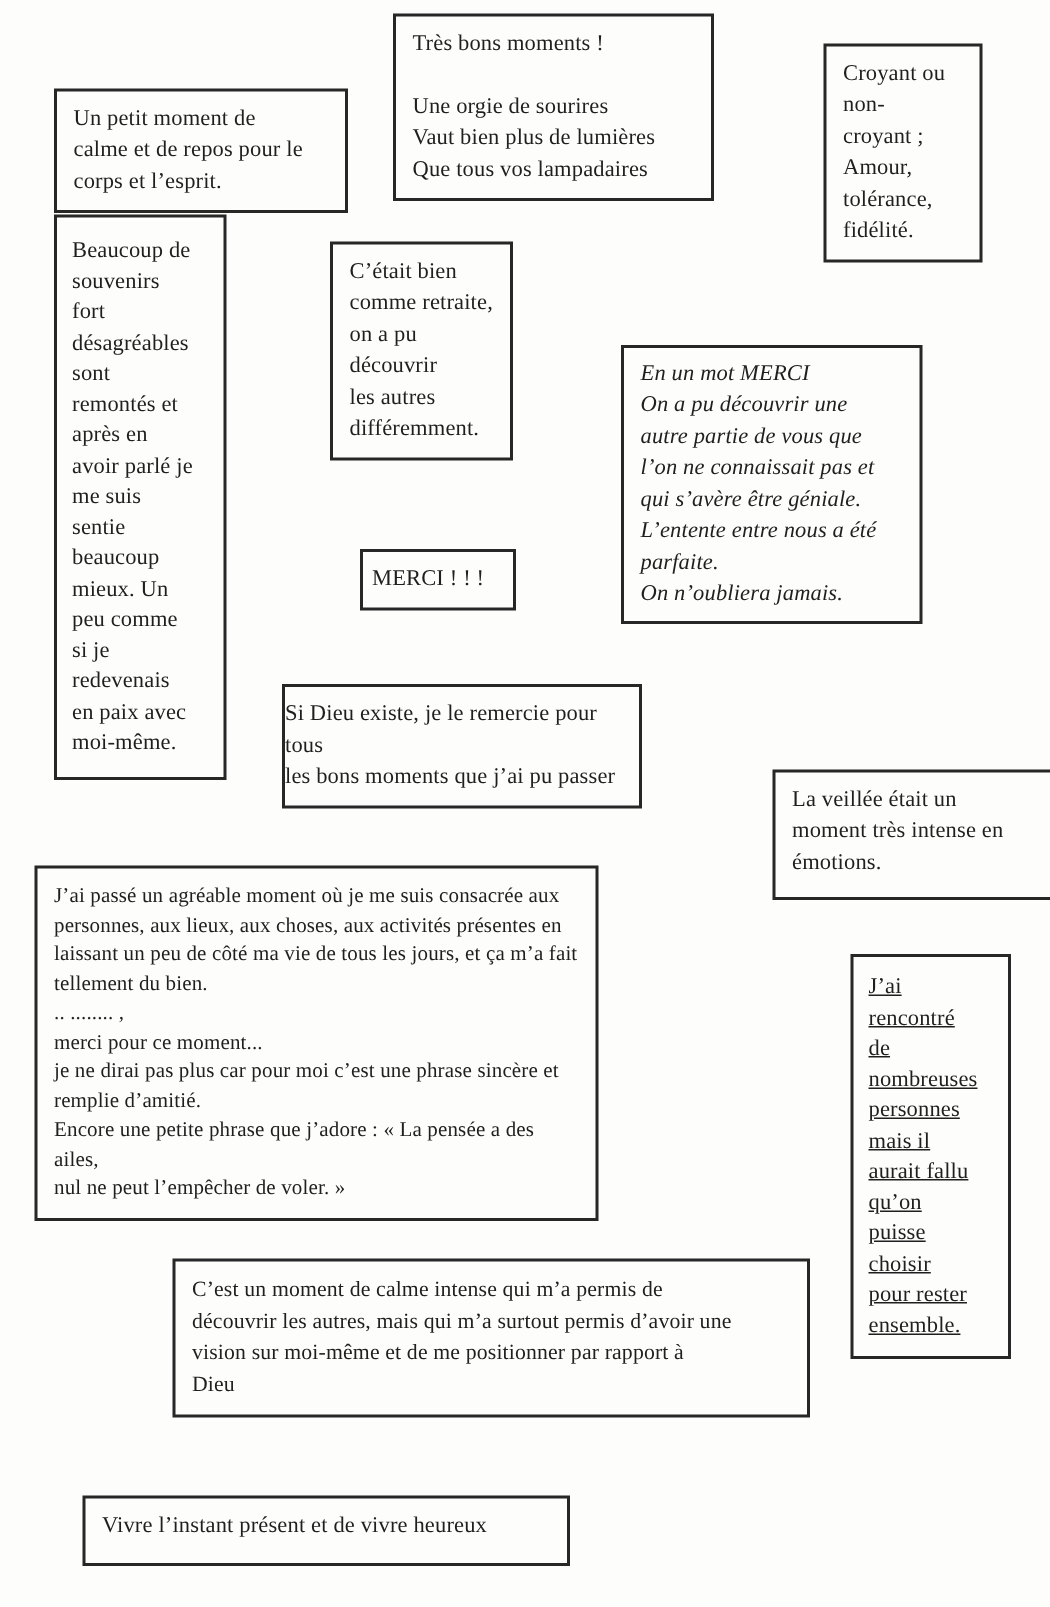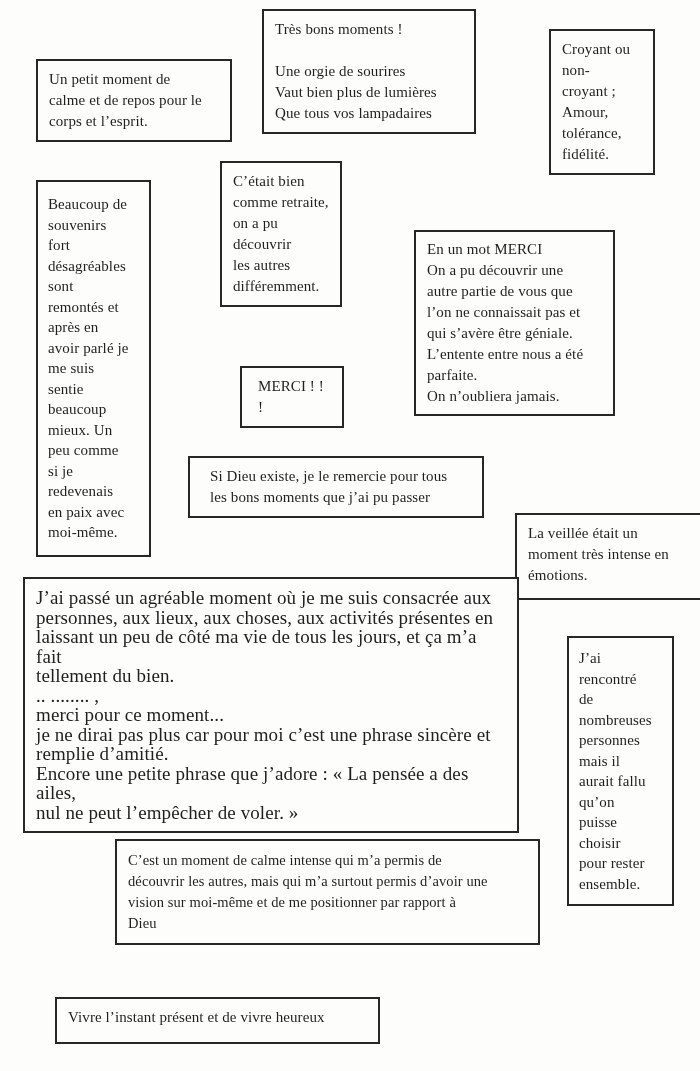--- a/index.html
+++ b/index.html
@@ -24,28 +24,28 @@
     padding: 8px 11px;
     font-size: 15px;
     line-height: 21px;
     white-space: pre-line;
     letter-spacing: 0.1px;
   }
   
   .n1  { left: 36px;  top: 31px;  width: 196px; min-height: 79px; margin-top: 28px;  }
   .n2  { left: 262px; top: 9px;   width: 214px; min-height: 123px; }
   .n3  { left: 549px; top: 29px;  width: 106px; min-height: 140px; }
-  .n4  { left: 36px;  top: 143px; width: 115px; min-height: 375px; padding: 12px 10px; line-height: 20.5px; margin-top: 37px; }
+  .n4  { left: 36px;  top: 143px; width: 115px; min-height: 375px; padding: 12px 10px; line-height: 20.5px; }
   .n5  { left: 220px; top: 161px; width: 122px; min-height: 119px; }
-  .n6  { left: 414px; top: 230px; width: 201px; min-height: 181px; padding: 7px 11px; }
-  .n7  { left: 240px; top: 366px; width: 104px; min-height: 40px;  padding: 8px 16px; }
-  .n8  { left: 188px; top: 456px; width: 296px; min-height: 62px;  padding: 8px 20px; }
+  .n6  { left: 414px; top: 230px; width: 201px; min-height: 181px; padding: 7px 11px; font-style: italic; }
+  .n7  { left: 240px; top: 366px; width: 104px; min-height: 40px;  padding: 8px 6px; }
+  .n8  { left: 188px; top: 456px; width: 240px; min-height: 62px;  padding: 8px 0; }
   .n9  { left: 515px; top: 513px; width: 187px; min-height: 87px;  }
-  .n10 { left: 23px;  top: 577px; width: 496px; min-height: 213px; font-size: 19px; line-height: 19.5px; padding: 9px 11px; }
-  .n11 { left: 567px; top: 636px; width: 107px; min-height: 257px; padding: 10px 10px; line-height: 20.5px; }
+  .n10 { left: 23px;  top: 577px; width: 376px; min-height: 213px; font-size: 14px; line-height: 19.5px; padding: 9px 11px; }
+  .n11 { left: 567px; top: 636px; width: 107px; min-height: 257px; padding: 10px 10px; line-height: 20.5px; text-decoration: underline; }
   .n12 { left: 115px; top: 839px; width: 425px; min-height: 105px; font-size: 14.5px; padding: 9px 11px; }
   .n13 { left: 55px;  top: 997px; width: 325px; min-height: 47px;  }
 </style>
 </head>
 <body>
 
 <div class="page">
   <div class="note n1">Un petit moment de
 calme et de repos pour le
 corps et l’esprit.</div>

